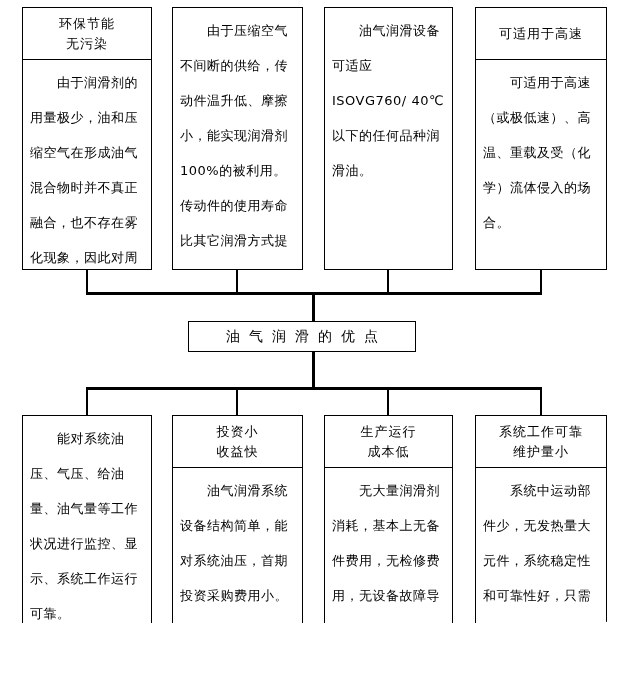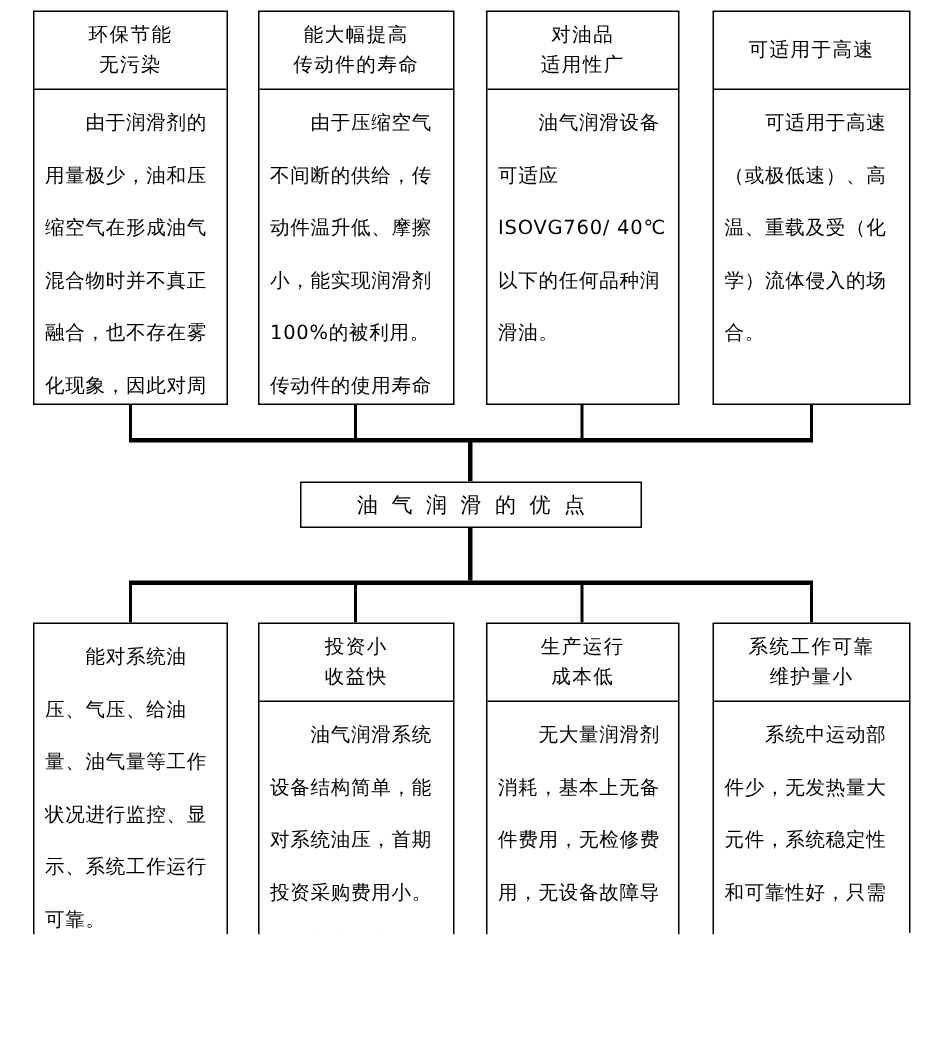--- a/index.html
+++ b/index.html
@@ -48,21 +48,21 @@
     text-align: left;
     overflow: hidden;
   }
   .col1 { left: 22px;  width: 130px; }
   .col2 { left: 172px; width: 131px; }
   .col3 { left: 324px; width: 129px; }
   .col4 { left: 475px; width: 132px; }
 
   .center-node {
     position: absolute;
-    left: 200px;
+    left: 188px;
     top: 321px;
     width: 228px;
     height: 31px;
     border: 1.5px solid #000;
     background: #fff;
     box-sizing: border-box;
     display: flex;
     align-items: center;
     justify-content: center;
     font-size: 14px;
@@ -79,27 +79,23 @@
 <body>
 
 <div class="canvas">
 
   <div class="node col1">
     <div class="node-title">环保节能
 无污染</div>
     <div class="node-body">由于润滑剂的用量极少，油和压缩空气在形成油气混合物时并不真正融合，也不存在雾化现象，因此对周围环境和人体无危害。</div>
   </div>
   <div class="node col2">
-    <div class="node-title">能大幅提高
-传动件的寿命</div>
     <div class="node-body">由于压缩空气不间断的供给，传动件温升低、摩擦小，能实现润滑剂100%的被利用。传动件的使用寿命比其它润滑方式提高数倍以上。</div>
   </div>
   <div class="node col3">
-    <div class="node-title">对油品
-适用性广</div>
     <div class="node-body">油气润滑设备可适应 ISOVG760/ 40℃ 以下的任何品种润滑油。</div>
   </div>
   <div class="node col4">
     <div class="node-title">可适用于高速</div>
     <div class="node-body">可适用于高速（或极低速）、高温、重载及受（化学）流体侵入的场合。</div>
   </div>
 
   <div class="line stub" style="left:86px;  top:270px; height:22px;"></div>
   <div class="line stub" style="left:236px; top:270px; height:22px;"></div>
   <div class="line stub" style="left:387px; top:270px; height:22px;"></div>

